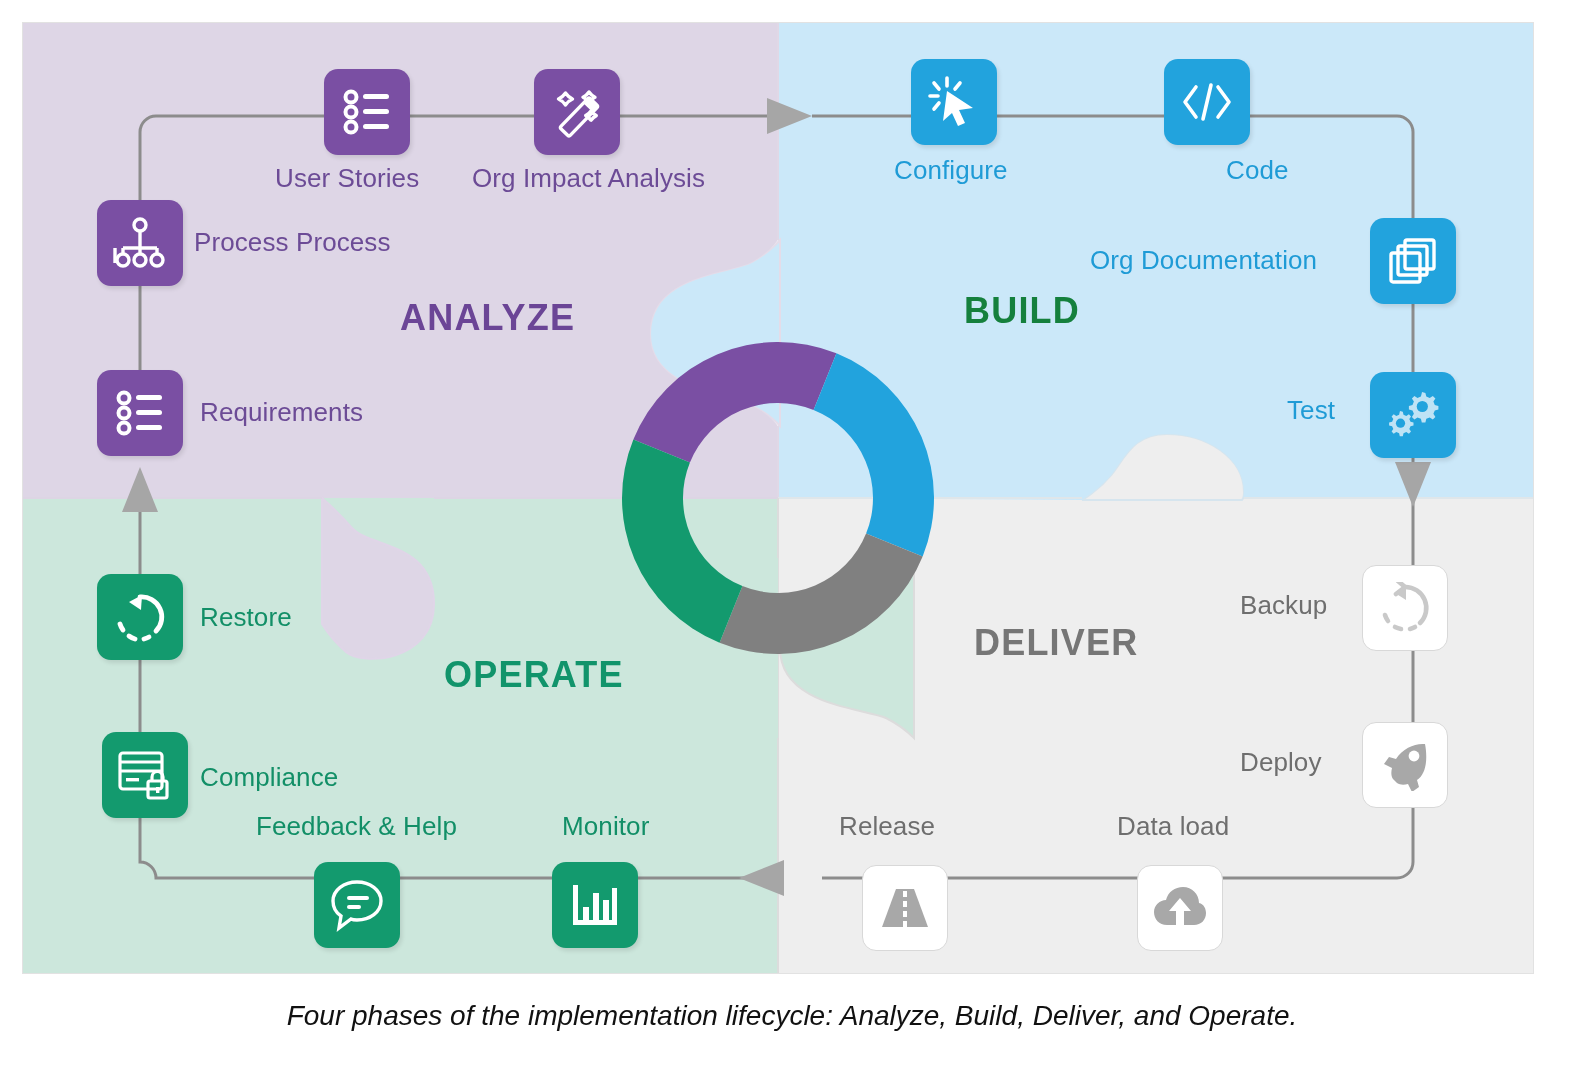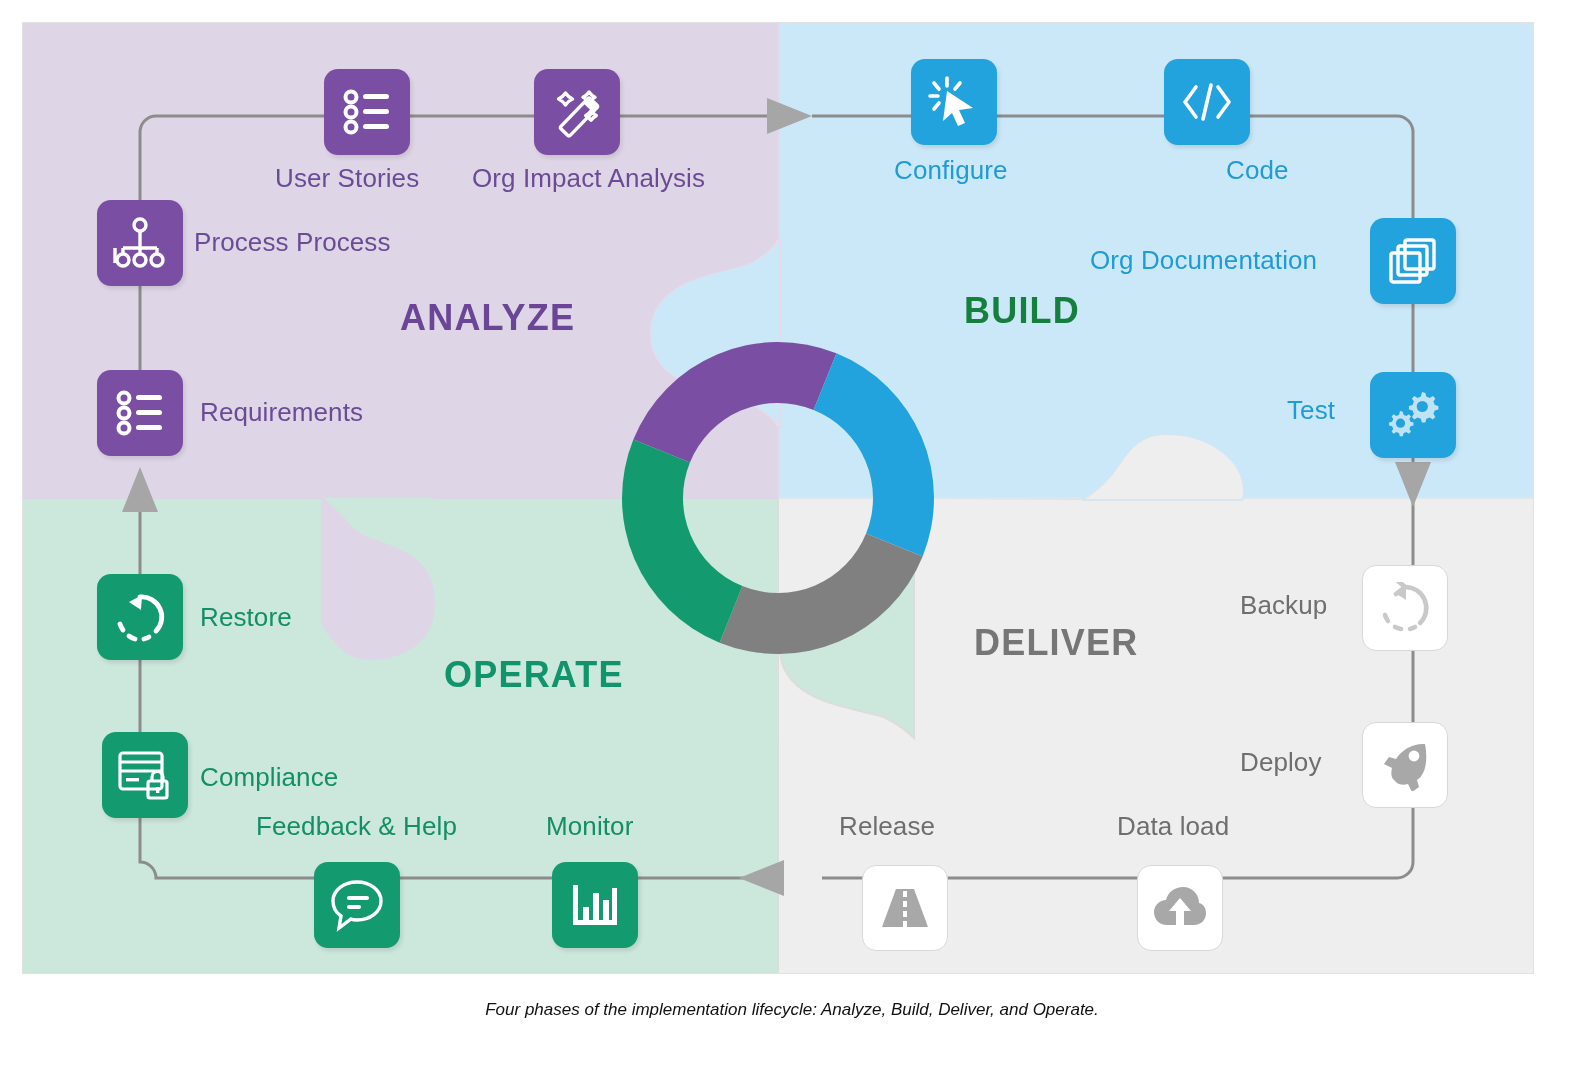--- a/index.html
+++ b/index.html
@@ -65,21 +65,21 @@
   .phase.build   { color: #15803d; }
   .phase.operate { color: #11946b; }
   .phase.deliver { color: #767676; }
   #caption {
     position: absolute;
     left: 0;
     top: 1000px;
     width: 1584px;
     text-align: center;
     font-style: italic;
-    font-size: 17px;
+    font-size: 28px;
     color: #111111;
     font-family: "Liberation Sans", sans-serif;
   }
 </style>
 </head>
 <body>
 
 <div id="stage">
 
   <div id="board">
@@ -371,21 +371,21 @@
         <g fill="#ffffff">
           <rect x="5" y="6" width="5" height="40"></rect>
           <rect x="5" y="41" width="44" height="5"></rect>
           <rect x="15" y="28" width="6" height="13"></rect>
           <rect x="25" y="14" width="6" height="27"></rect>
           <rect x="35" y="21" width="6" height="20"></rect>
           <rect x="44" y="9" width="5" height="32"></rect>
         </g>
       </svg>
     </div>
-    <div class="lbl operate" style="left:524px; top:789px;">Monitor</div>
+    <div class="lbl operate" style="left:540px; top:789px;">Monitor</div>
 
     <div class="phase operate" style="left:422px; top:632px;">OPERATE</div>
 
   </div>
 
   <div id="caption">Four phases of the implementation lifecycle: Analyze, Build, Deliver, and Operate.</div>
 
 </div>
 
 </body></html>

